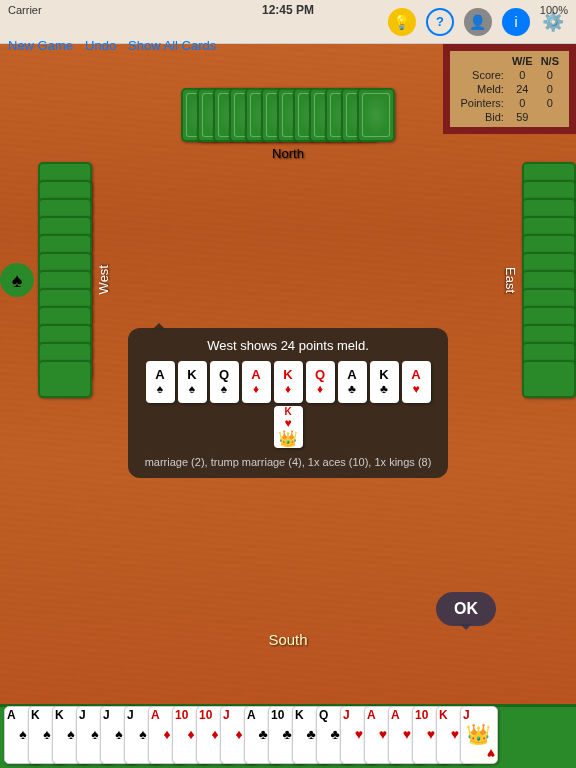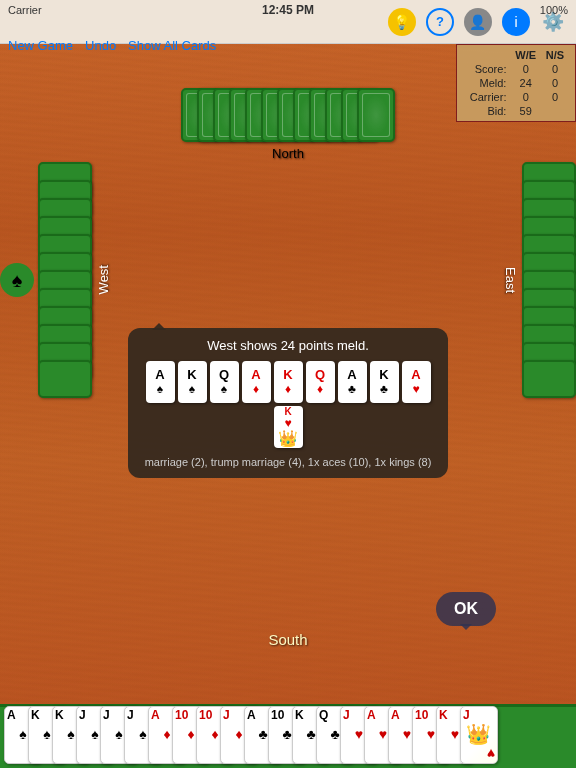--- a/index.html
+++ b/index.html
@@ -109,21 +109,21 @@
       font-size: 11px;
       text-align: center;
     }
 
     
     .score-table {
       position: absolute;
       top: 44px;
       right: 0;
       background: rgba(200,160,100,0.9);
-      border: 1px solid #7f1d1d;
+      border: 7px solid #7f1d1d;
       font-size: 11px;
       padding: 3px 6px;
       z-index: 5;
       min-width: 120px;
     }
     .score-table table {
       border-collapse: collapse;
       width: 100%;
     }
     .score-table td {
@@ -452,21 +452,21 @@
       <td class="label-col">Score:</td>
       <td class="val-col">0</td>
       <td class="val-col">0</td>
     </tr>
     <tr>
       <td class="label-col">Meld:</td>
       <td class="val-col">24</td>
       <td class="val-col">0</td>
     </tr>
     <tr>
-      <td class="label-col">Carrier:</td>
+      <td class="label-col">Pointers:</td>
       <td class="val-col">0</td>
       <td class="val-col">0</td>
     </tr>
     <tr>
       <td class="label-col">Bid:</td>
       <td class="val-col">59</td>
       <td class="val-col"></td>
     </tr>
   </tbody>
     </table>

